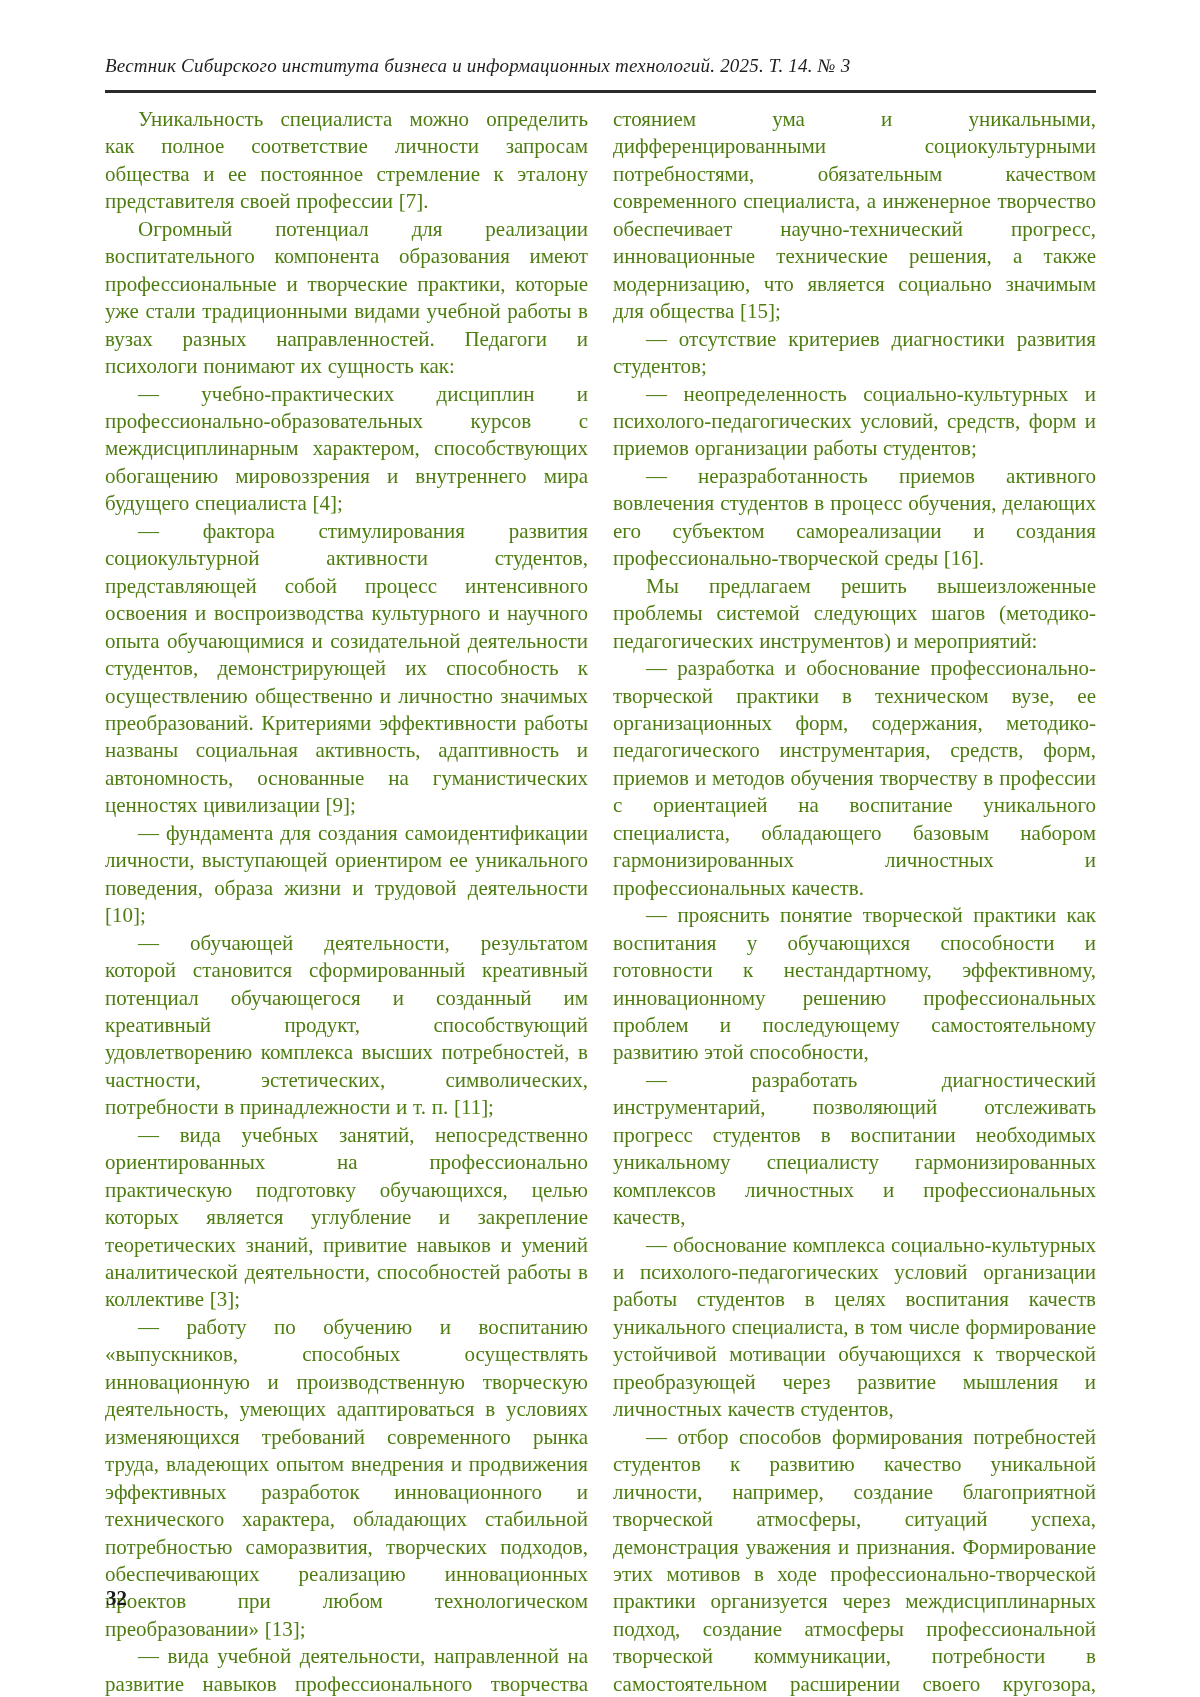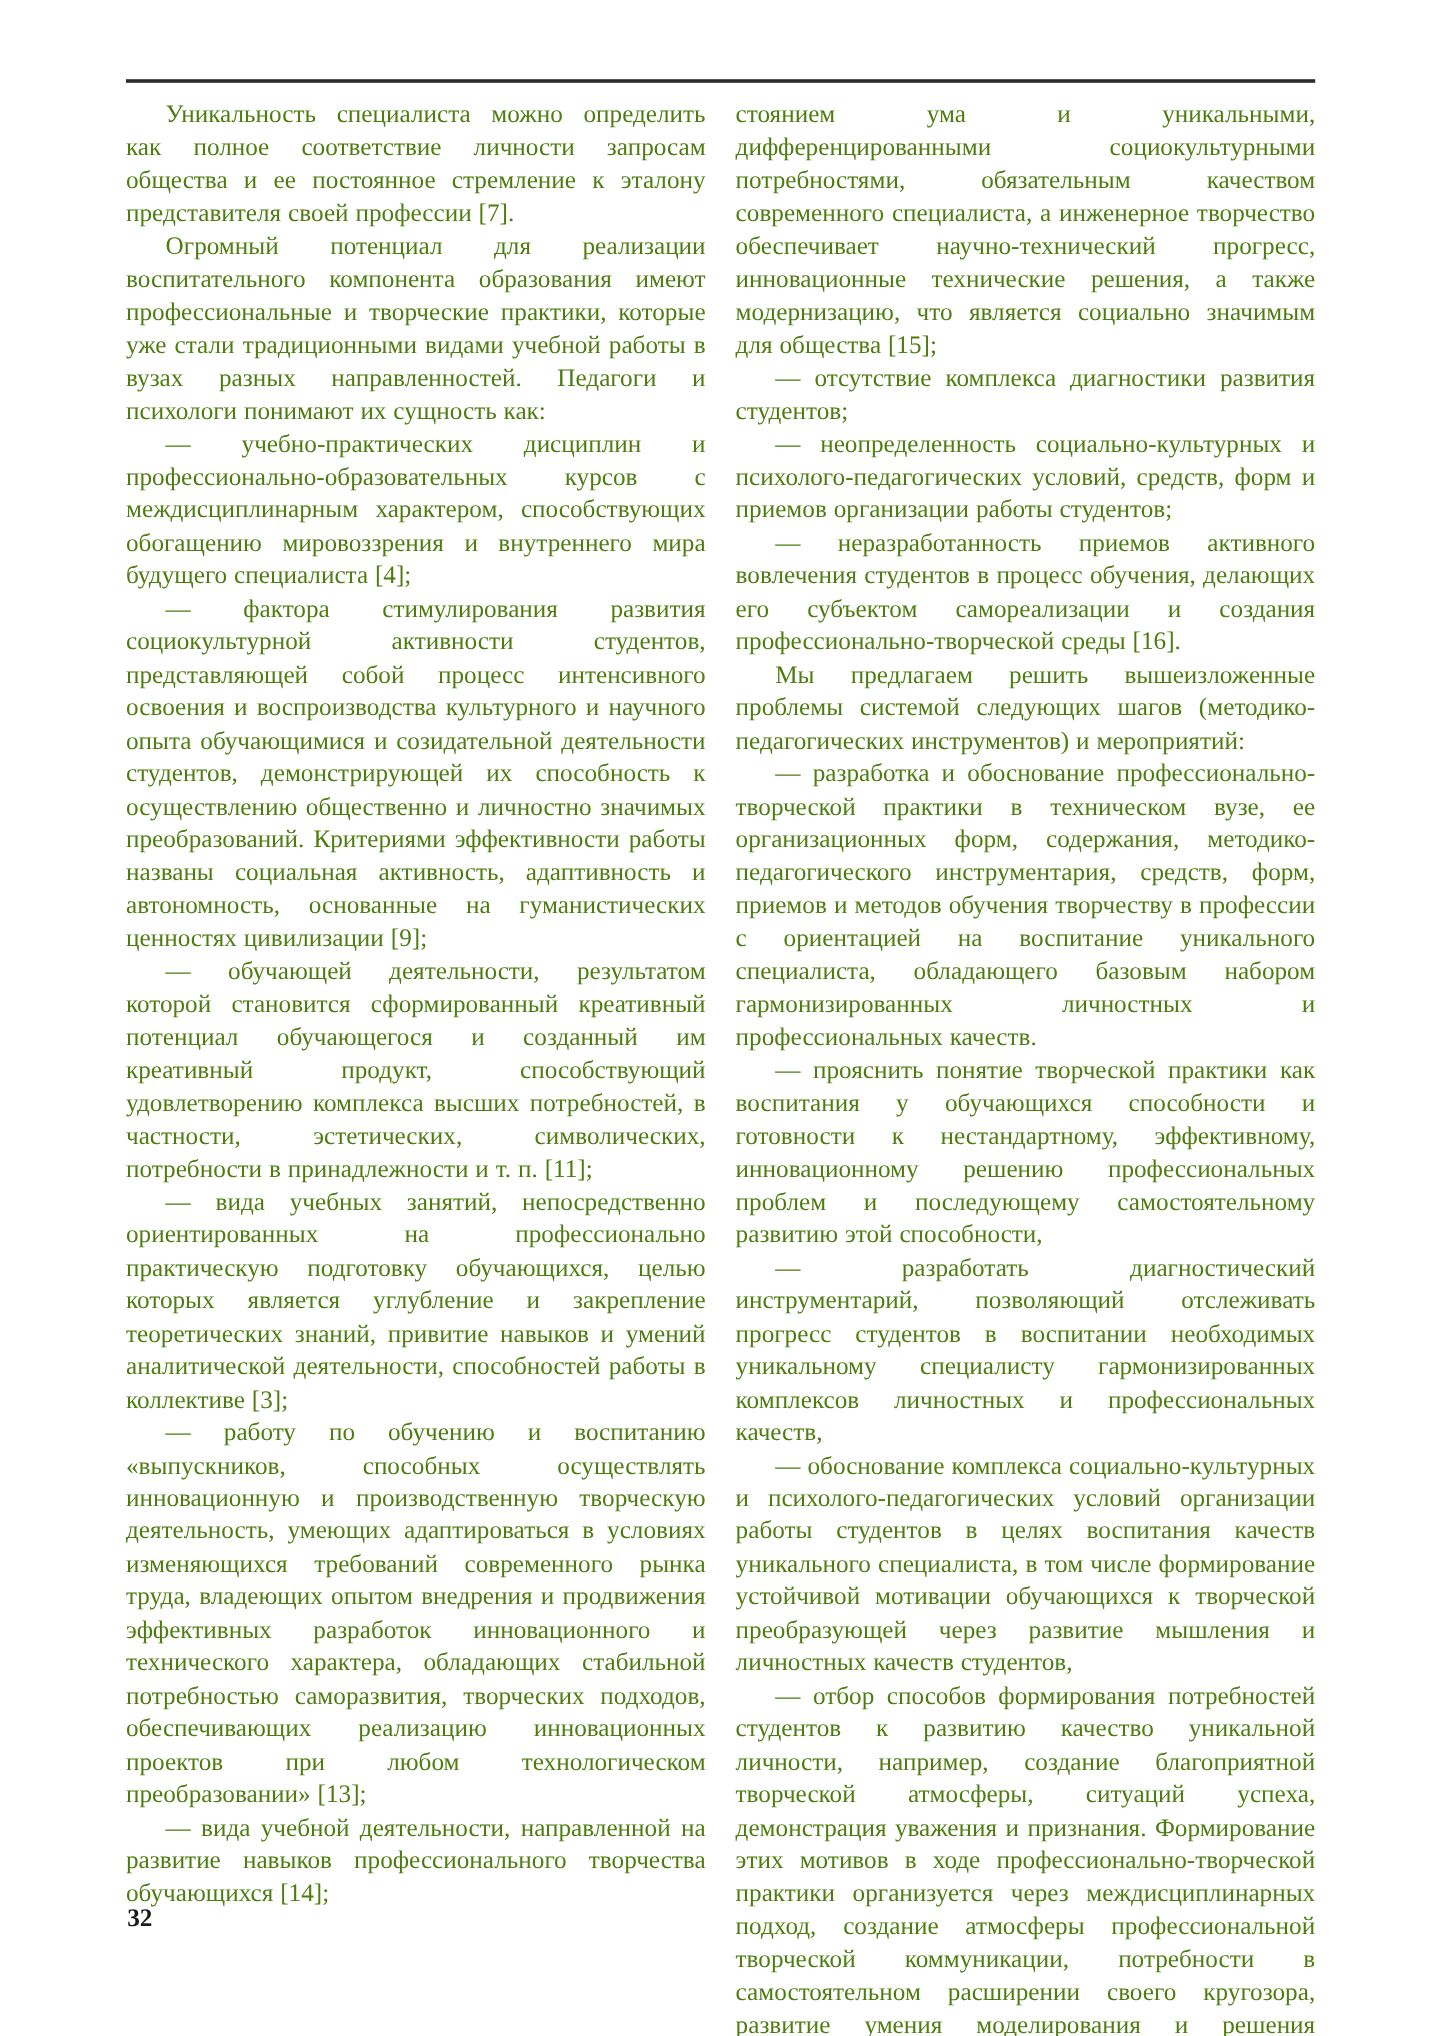--- a/index.html
+++ b/index.html
@@ -59,38 +59,40 @@
     top: 1586px;
     font-size: 21px;
     color: #1a1a1a;
     font-weight: bold;
   }
 </style>
 </head>
 <body>
 
 <div class="page">
+  <div class="journal-line">Вестник Сибирского института бизнеса и информационных технологий. 2025. Т. 14. № 3</div>
   <hr class="header-rule">
 
   <div class="columns">
     <div class="col">
 
     <p>Уникальность специалиста можно определить как полное соответствие личности запросам общества и ее постоянное стремление к эталону представителя своей профессии [7].</p>
         <p>Огромный потенциал для реализации воспитательного компонента образования имеют профессиональные и творческие практики, которые уже стали традиционными видами учебной работы в вузах разных направленностей. Педагоги и психологи понимают их сущность как:</p>
         <p>— учебно-практических дисциплин и профессионально-образовательных курсов с междисциплинарным характером, способствующих обогащению мировоззрения и внутреннего мира будущего специалиста [4];</p>
         <p>— фактора стимулирования развития социокультурной активности студентов, представляющей собой процесс интенсивного освоения и воспроизводства культурного и научного опыта обучающимися и созидательной деятельности студентов, демонстрирующей их способность к осуществлению общественно и личностно значимых преобразований. Критериями эффективности работы названы социальная активность, адаптивность и автономность, основанные на гуманистических ценностях цивилизации [9];</p>
+        <p>— фундамента для создания самоидентификации личности, выступающей ориентиром ее уникального поведения, образа жизни и трудовой деятельности [10];</p>
         <p>— обучающей деятельности, результатом которой становится сформированный креативный потенциал обучающегося и созданный им креативный продукт, способствующий удовлетворению комплекса высших потребностей, в частности, эстетических, символических, потребности в принадлежности и т. п. [11];</p>
         <p>— вида учебных занятий, непосредственно ориентированных на профессионально практическую подготовку обучающихся, целью которых является углубление и закрепление теоретических знаний, привитие навыков и умений аналитической деятельности, способностей работы в коллективе [3];</p>
         <p>— работу по обучению и воспитанию «выпускников, способных осуществлять инновационную и производственную творческую деятельность, умеющих адаптироваться в условиях изменяющихся требований современного рынка труда, владеющих опытом внедрения и продвижения эффективных разработок инновационного и технического характера, обладающих стабильной потребностью саморазвития, творческих подходов, обеспечивающих реализацию инновационных проектов при любом технологическом преобразовании» [13];</p>
         <p>— вида учебной деятельности, направленной на развитие навыков профессионального творчества обучающихся [14];</p>
       </div>
     <div class="col">
 
     <p class="no-indent">стоянием ума и уникальными, дифференцированными социокультурными потребностями, обязательным качеством современного специалиста, а инженерное творчество обеспечивает научно-технический прогресс, инновационные технические решения, а также модернизацию, что является социально значимым для общества [15];</p>
-        <p>— отсутствие комплекса диагностики развития студентов;</p>
+        <p>— отсутствие критериев диагностики развития студентов;</p>
         <p>— неопределенность социально-культурных и психолого-педагогических условий, средств, форм и приемов организации работы студентов;</p>
         <p>— неразработанность приемов активного вовлечения студентов в процесс обучения, делающих его субъектом самореализации и создания профессионально-творческой среды [16].</p>
         <p>Мы предлагаем решить вышеизложенные проблемы системой следующих шагов (методико-педагогических инструментов) и мероприятий:</p>
         <p>— разработка и обоснование профессионально-творческой практики в техническом вузе, ее организационных форм, содержания, методико-педагогического инструментария, средств, форм, приемов и методов обучения творчеству в профессии с ориентацией на воспитание уникального специалиста, обладающего базовым набором гармонизированных личностных и профессиональных качеств.</p>
         <p>— прояснить понятие творческой практики как воспитания у обучающихся способности и готовности к нестандартному, эффективному, инновационному решению профессиональных проблем и последующему самостоятельному развитию этой способности,</p>
         <p>— разработать диагностический инструментарий, позволяющий отслеживать прогресс студентов в воспитании необходимых уникальному специалисту гармонизированных комплексов личностных и профессиональных качеств,</p>
         <p>— обоснование комплекса социально-культурных и психолого-педагогических условий организации работы студентов в целях воспитания качеств уникального специалиста, в том числе формирование устойчивой мотивации обучающихся к творческой преобразующей через развитие мышления и личностных качеств студентов,</p>
         <p>— отбор способов формирования потребностей студентов к развитию качество уникальной личности, например, создание благоприятной творческой атмосферы, ситуаций успеха, демонстрация уважения и признания. Формирование этих мотивов в ходе профессионально-творческой практики организуется через междисциплинарных подход, создание атмосферы профессиональной творческой коммуникации, потребности в самостоятельном расширении своего кругозора, развитие умения моделирования и решения профессиональных проблемных ситуаций, реализацию принципа активности участников воспитательного процесса, принципа формирования исследовательско-творческой позиции обучающегося.</p>
       </div>
   </div>

